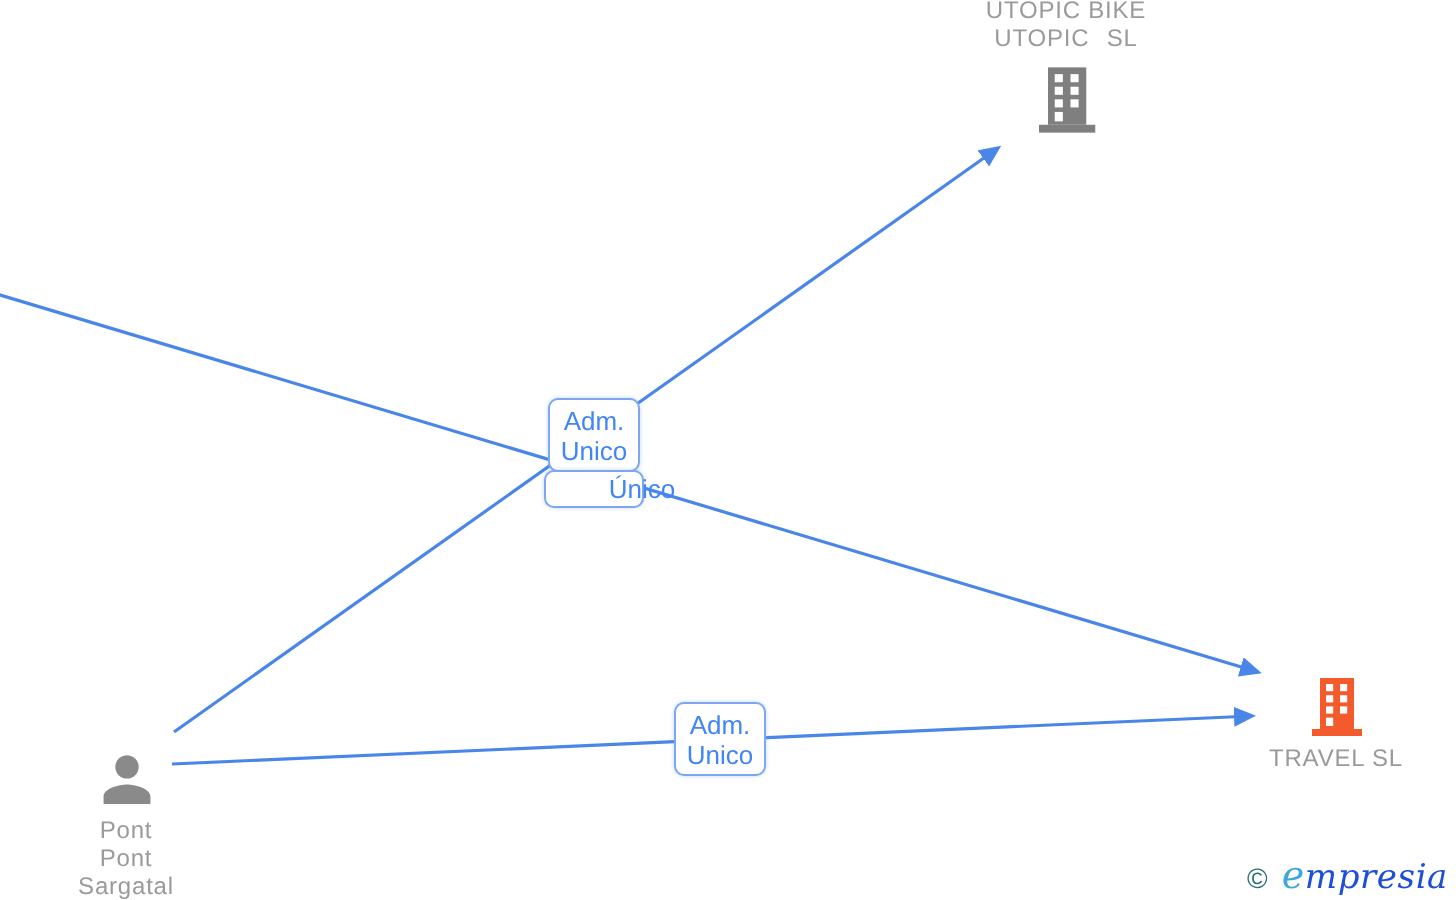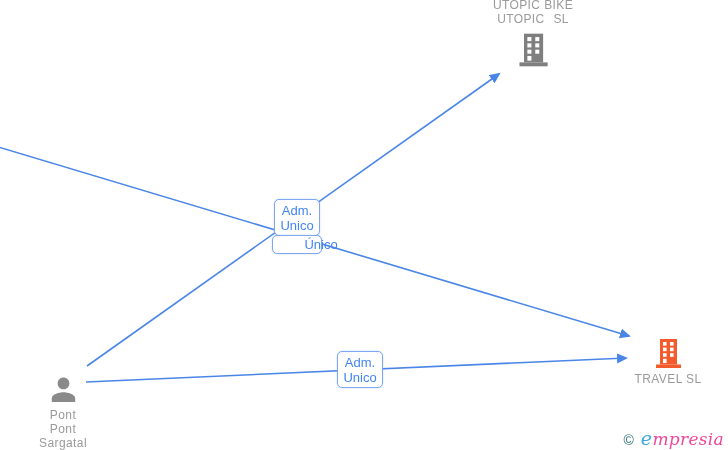--- a/index.html
+++ b/index.html
@@ -53,21 +53,21 @@
     color:#2a6e74;
     font-size:14px;
   }
   .watermark .brand{
     font-family:"DejaVu Serif", serif;
     font-style:italic;
     font-size:17px;
     letter-spacing:.3px;
   }
   .watermark .brand .b-first{color:#3fa8d9;font-size:19px;}
-  .watermark .brand .b-rest{color:#ec4899;}
+  .watermark .brand .b-rest{color:#1d4ed8;}
 </style>
 </head>
 <body>
 
 <div class="canvas">
 
   <svg class="edges-svg">
     <defs>
       <marker id="arrowhead" markerUnits="userSpaceOnUse" markerWidth="14" markerHeight="12" refX="9" refY="5" orient="auto">
         <path d="M0 0 L11 5 L0 10 Z" fill="#4a86e8"></path>

